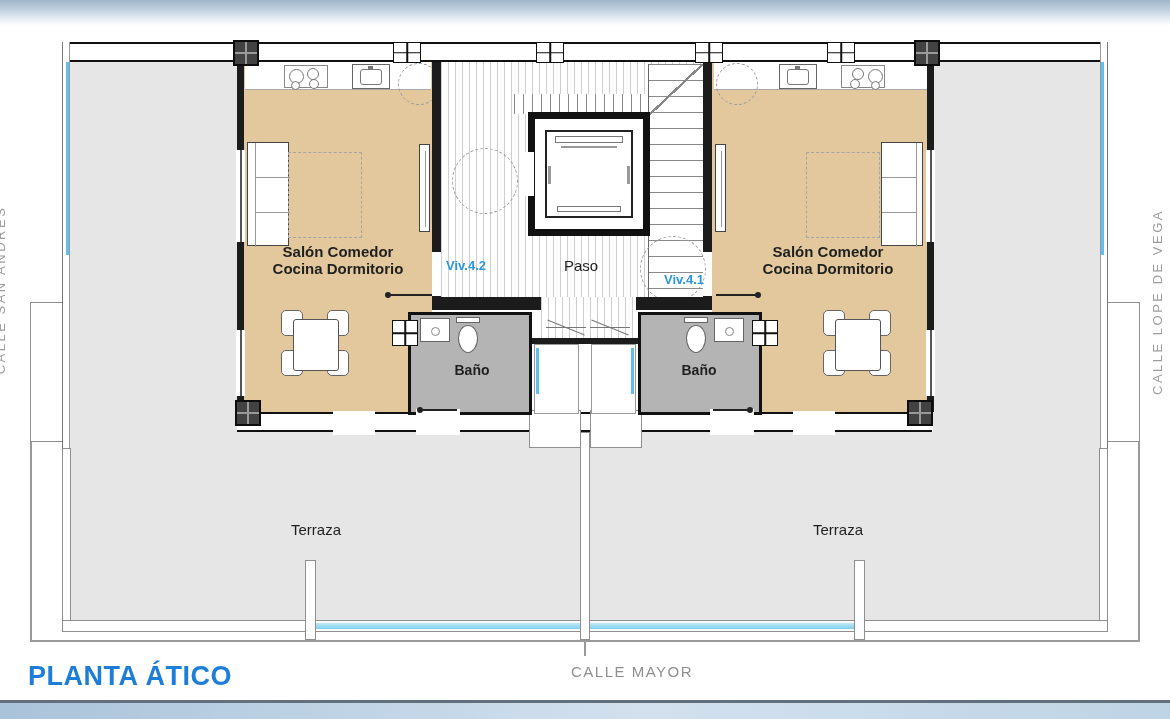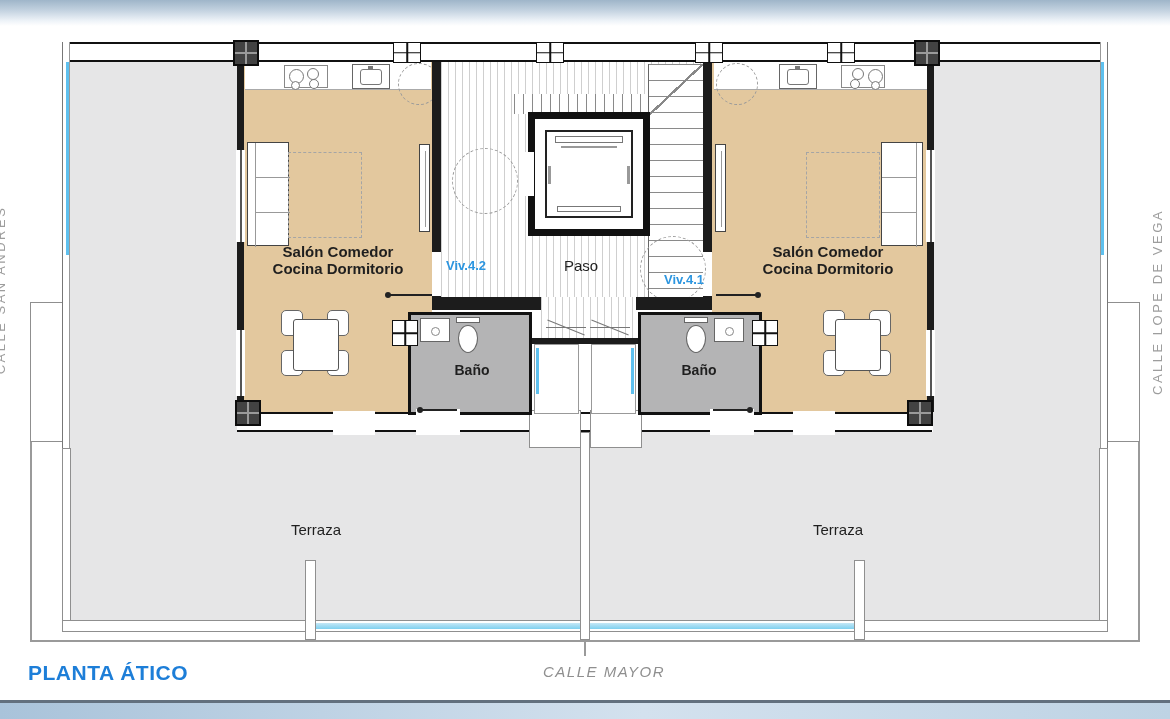--- a/index.html
+++ b/index.html
@@ -55,21 +55,21 @@
   
   .doorline{background:#222;height:2px;}
   .doordot{width:6px;height:6px;border-radius:50%;background:#222;}
   
   .lbl{position:absolute;color:#1f1f1f;white-space:nowrap;transform:translateX(-50%);text-align:center;}
   .room{font-size:15px;font-weight:700;line-height:17px;}
   .viv{font-size:13px;font-weight:700;color:var(--label-blue,#2d96e0);}
   .paso{font-size:15px;font-weight:400;}
   .bano{font-size:14px;font-weight:700;}
   .terr{font-size:15px;font-weight:400;}
-  .title{font-size:21px;font-weight:700;color:var(--title-blue,#1d7ed8);letter-spacing:.5px;white-space:nowrap;}
+  .title{font-size:27px;font-weight:700;color:var(--title-blue,#1d7ed8);letter-spacing:.5px;white-space:nowrap;}
   .street-b{font-size:15px;color:var(--street-gray,#8f8f8f);letter-spacing:1.5px;white-space:nowrap;transform:translateX(-50%);}
   .street-v{font-size:13px;color:#9d9d9d;letter-spacing:2.5px;white-space:nowrap;
             transform:translate(-50%,-50%) rotate(-90deg);}
 </style>
 </head>
 <body>
 
 <div class="stage">
 
   <div class="a floor-gray" style="left:70px;top:60px;width:167px;height:390px;"></div>
@@ -248,19 +248,19 @@
   <div class="lbl viv" style="left:466px;top:258px;">Viv.4.2</div>
   <div class="lbl viv" style="left:684px;top:272px;">Viv.4.1</div>
   <div class="lbl paso" style="left:581px;top:257px;">Paso</div>
   <div class="lbl bano" style="left:472px;top:362px;">Baño</div>
   <div class="lbl bano" style="left:699px;top:362px;">Baño</div>
   <div class="lbl terr" style="left:316px;top:521px;">Terraza</div>
   <div class="lbl terr" style="left:838px;top:521px;">Terraza</div>
 
   <div class="a street-v" style="left:1157px;top:302px;">CALLE LOPE DE VEGA</div>
   <div class="a street-v" style="left:0px;top:290px;">CALLE SAN ANDRÉS</div>
-  <div class="a street-b" style="left:604px;top:663px;font-style:italic;">CALLE MAYOR</div>
+  <div class="a street-b" style="left:632px;top:663px;">CALLE MAYOR</div>
 
   <div class="a title" style="left:28px;top:661px;">PLANTA ÁTICO</div>
 
   <div class="a band-top" style="left:0;top:0;width:1170px;height:26px;"></div>
   <div class="a band-bottom" style="left:0;top:700px;width:1170px;height:19px;"></div>
 </div>
 
 </body></html>

